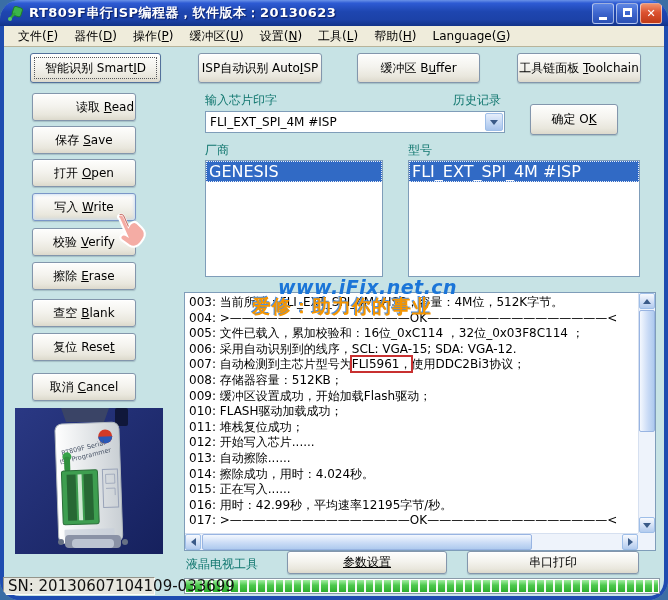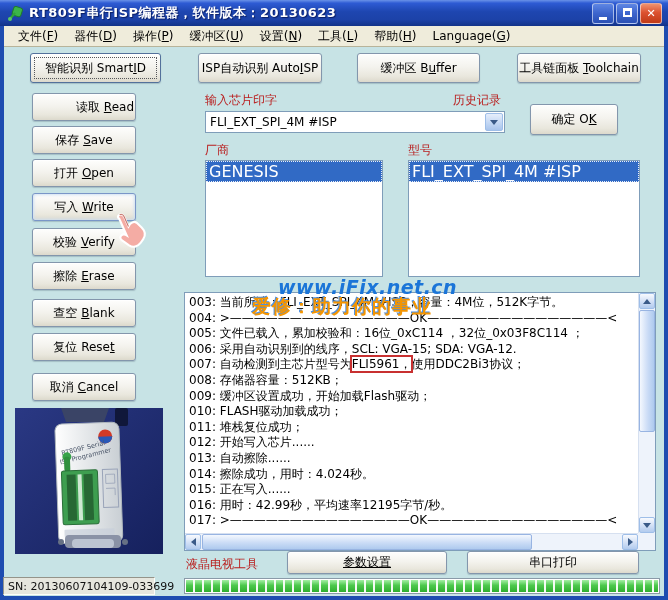--- a/index.html
+++ b/index.html
@@ -2,20 +2,21 @@
 <html><head>
 <meta charset="utf-8">
 <style>
   html,body { margin:0; padding:0; background:#3A6EA5; }
   * { box-sizing:border-box; }
   .window {
     position:relative; width:668px; height:600px; overflow:hidden;
     background:#C7E3E5;
     font-family:"DejaVu Sans","Liberation Sans",sans-serif;
     box-shadow: inset 4px 0 0 #1E4CB0, inset -4px 0 0 #1E4CB0, inset 0 -4px 0 #1E4CB0;
+    border-radius: 20px;
   }
   
   .titlebar {
     position:absolute; top:0; left:0; width:668px; height:26px;
     background:linear-gradient(180deg,#6A92E8 0%,#2E5BD4 12%,#1E46B0 45%,#1C42A8 75%,#123388 100%);
     display:flex; align-items:center; padding:0 4px;
   }
   .app-icon { width:17px; height:17px; margin:0 5px 0 3px; flex:0 0 auto; }
   .title-text {
     color:#fff; font-size:13px; font-weight:bold; letter-spacing:0.5px;
@@ -42,21 +43,21 @@
     position:absolute; border:1px solid #8396AC; border-radius:3px;
     background:linear-gradient(180deg,#FEFEFD 0%,#F4F3EE 45%,#E9E7DD 80%,#DCD9CC 100%);
     box-shadow:inset 0 1px 0 #fff, 0 1px 1px rgba(60,80,100,0.25);
     font-size:12px; color:#000; display:flex; align-items:center; justify-content:center;
     white-space:nowrap;
   }
   .xpbtn.default { border-color:#53719B; }
   .focus-rect { position:absolute; inset:3px; border:1px dotted #55565A; border-radius:1px; }
   .xpbtn.hot { border-color:#7A96C8; box-shadow:inset 0 0 3px 1px #CFE0F2, 0 1px 1px rgba(60,80,100,0.25); }
   
-  .lbl { position:absolute; font-size:12px; color:#b91c1c; white-space:nowrap; }
+  .lbl { position:absolute; font-size:12px; color:#0f766e; white-space:nowrap; }
   
   .combo {
     position:absolute; left:205px; top:111px; width:300px; height:22px;
     background:#fff; border:1px solid #7F9DB9; display:flex; align-items:center;
   }
   .combo-value { flex:1; font-size:12px; padding-left:4px; color:#000; overflow:hidden; white-space:nowrap; }
   .combo-btn {
     width:18px; height:18px; margin-right:1px; border:1px solid #9EBEE8; border-radius:2px;
     background:linear-gradient(180deg,#E6EEFB 0%,#C4D8F4 55%,#A8C4EC 100%);
     display:flex; align-items:center; justify-content:center;
@@ -98,21 +99,21 @@
          color:#1B75D8; z-index:6; letter-spacing:0.5px; }
   .wm2 { position:absolute; left:252px; top:294px; font-size:19px; font-weight:bold; color:#F59500;
          text-shadow:-1px -1px 0 #4C8FE0; z-index:6; letter-spacing:1px; }
   
   .progress { position:absolute; left:184px; top:578px; width:476px; height:16px; background:#fff; border:1px solid #8A9AA8; }
   .progress-fill { position:absolute; inset:1px;
     background-image:repeating-linear-gradient(90deg,rgba(255,255,255,0) 0 7px,#F4FBF4 7px 9px),
                      linear-gradient(180deg,#A4F0A4 0%,#4CC84C 45%,#2FAE2F 100%); }
   .snpanel { position:absolute; left:3px; top:577px; width:152px; height:18px; background:#E6E6DE;
     border:1px solid; border-color:#94948A #FDFDF8 #FDFDF8 #94948A;
-    font-size:11px; color:#111; display:flex; align-items:center; padding-left:4px; white-space:nowrap; }
+    font-size:15px; color:#111; display:flex; align-items:center; padding-left:4px; white-space:nowrap; }
   
   .photo { position:absolute; left:15px; top:408px; width:148px; height:146px; }
   
   .cursor { position:absolute; left:110px; top:208px; width:42px; height:42px; z-index:9; pointer-events:none; }
   u { text-decoration:underline; }
 </style>
 </head>
 <body>
 
 <div class="window">

